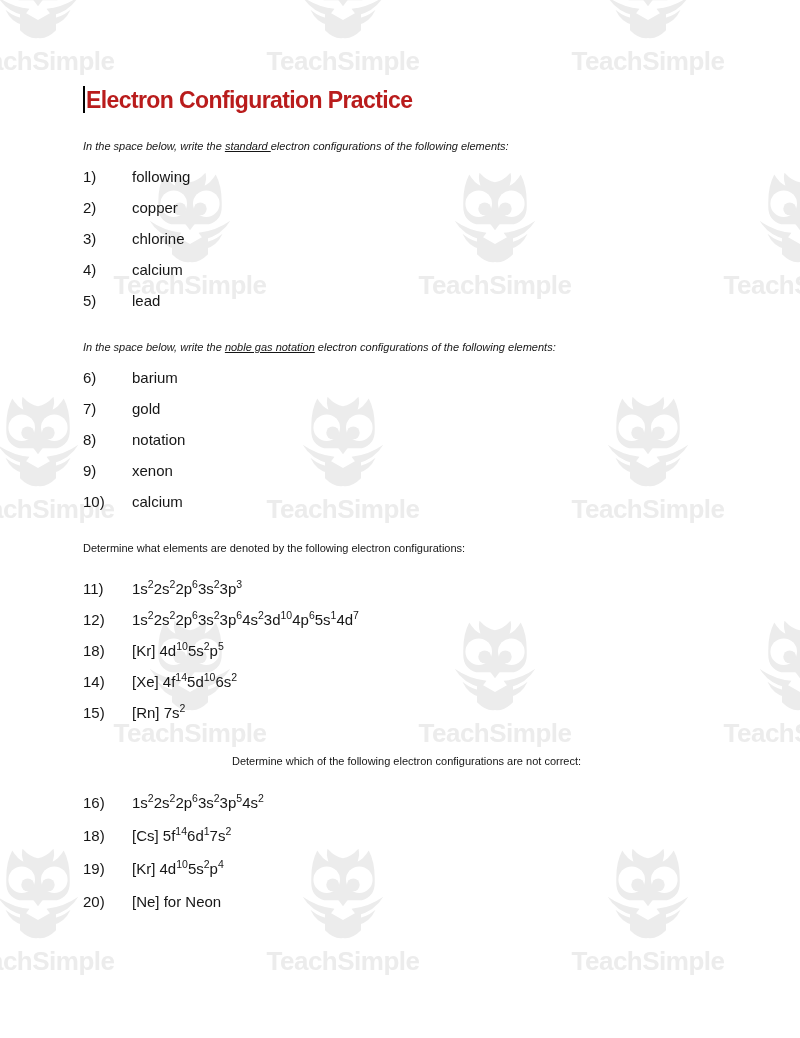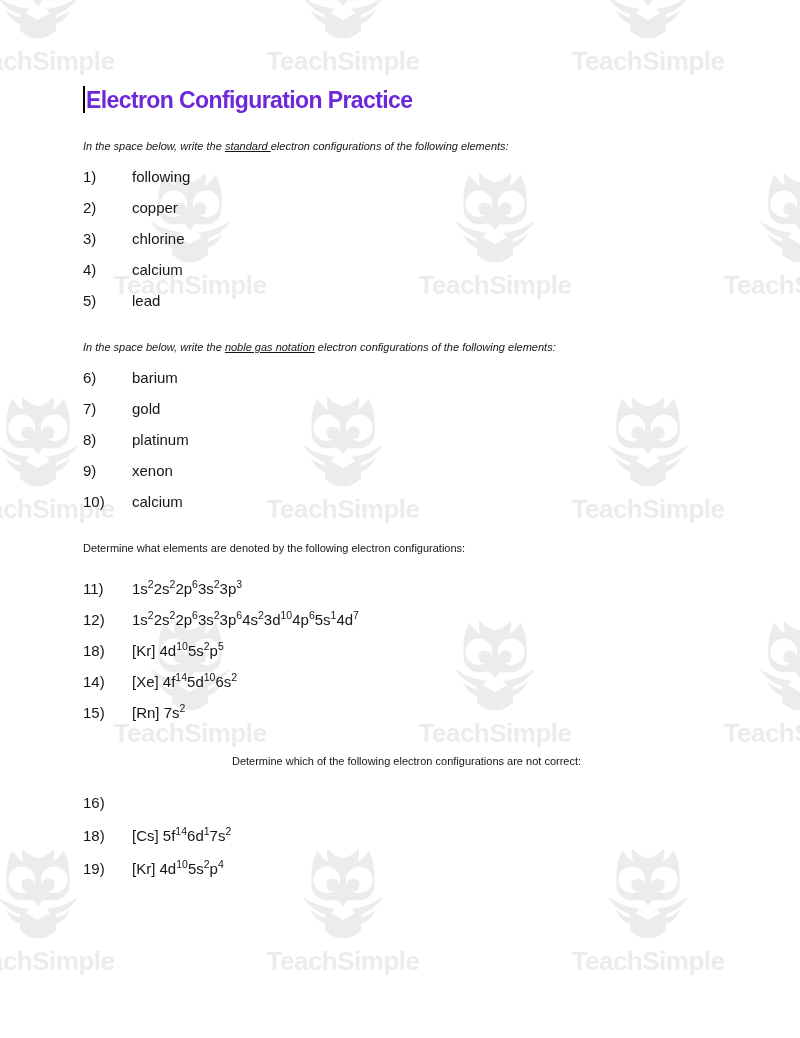--- a/index.html
+++ b/index.html
@@ -25,21 +25,21 @@
   .wm-tile svg { display:block; }
   .wm-text {
     font-size:26px; font-weight:bold; letter-spacing:-0.5px;
     margin-top:2px; line-height:30px; white-space:nowrap;
   }
   
   .content {
     position:relative; z-index:1;
     padding:86px 70px 0 83px;
   }
-  .title-line { margin:0; font-size:23px; line-height:24px; font-weight:bold; letter-spacing:-0.6px; color:#6d28d9; }
+  .title-line { margin:0; font-size:23px; line-height:24px; font-weight:bold; letter-spacing:-0.6px; color:#b91c1c; }
   .caret {
     display:inline-block; width:2px; height:27px;
     background:#000; margin-right:1px; vertical-align:-5px;
   }
   .instr { margin:0; font-size:11px; line-height:22px; color:#161616; }
   .instr.italic { font-style:italic; }
   .one-line { white-space:nowrap; }
   .wrap { max-width:648px; }
   .ul { text-decoration:underline; }
   #instr1 { margin-top:22px; }
@@ -393,21 +393,21 @@
       <li>
           <span class="qnum">6)</span>
           <span class="qtext">barium</span>
         </li>
       <li>
           <span class="qnum">7)</span>
           <span class="qtext">gold</span>
         </li>
       <li>
           <span class="qnum">8)</span>
-          <span class="qtext">platinum</span>
+          <span class="qtext">notation</span>
         </li>
       <li>
           <span class="qnum">9)</span>
           <span class="qtext">xenon</span>
         </li>
       <li>
           <span class="qnum">10)</span>
           <span class="qtext">calcium</span>
         </li>
     </ol>
@@ -433,24 +433,29 @@
       <li>
           <span class="qnum">15)</span>
           <span class="qtext">[Rn] 7s<sup>2</sup></span>
         </li>
     </ol>
 
     <p class="instr" id="hdr4">Determine which of the following electron configurations are not correct:</p>
     <ol class="qlist" id="list4">
       <li>
           <span class="qnum">16)</span>
+          <span class="qtext">1s<sup>2</sup>2s<sup>2</sup>2p<sup>6</sup>3s<sup>2</sup>3p<sup>5</sup>4s<sup>2</sup></span>
         </li>
       <li>
           <span class="qnum">18)</span>
           <span class="qtext">[Cs] 5f<sup>14</sup>6d<sup>1</sup>7s<sup>2</sup></span>
         </li>
       <li>
           <span class="qnum">19)</span>
           <span class="qtext">[Kr] 4d<sup>10</sup>5s<sup>2</sup>p<sup>4</sup></span>
+        </li>
+      <li>
+          <span class="qnum">20)</span>
+          <span class="qtext">[Ne] for Neon</span>
         </li>
     </ol>
   </div>
 </div>
 
 </body></html>

